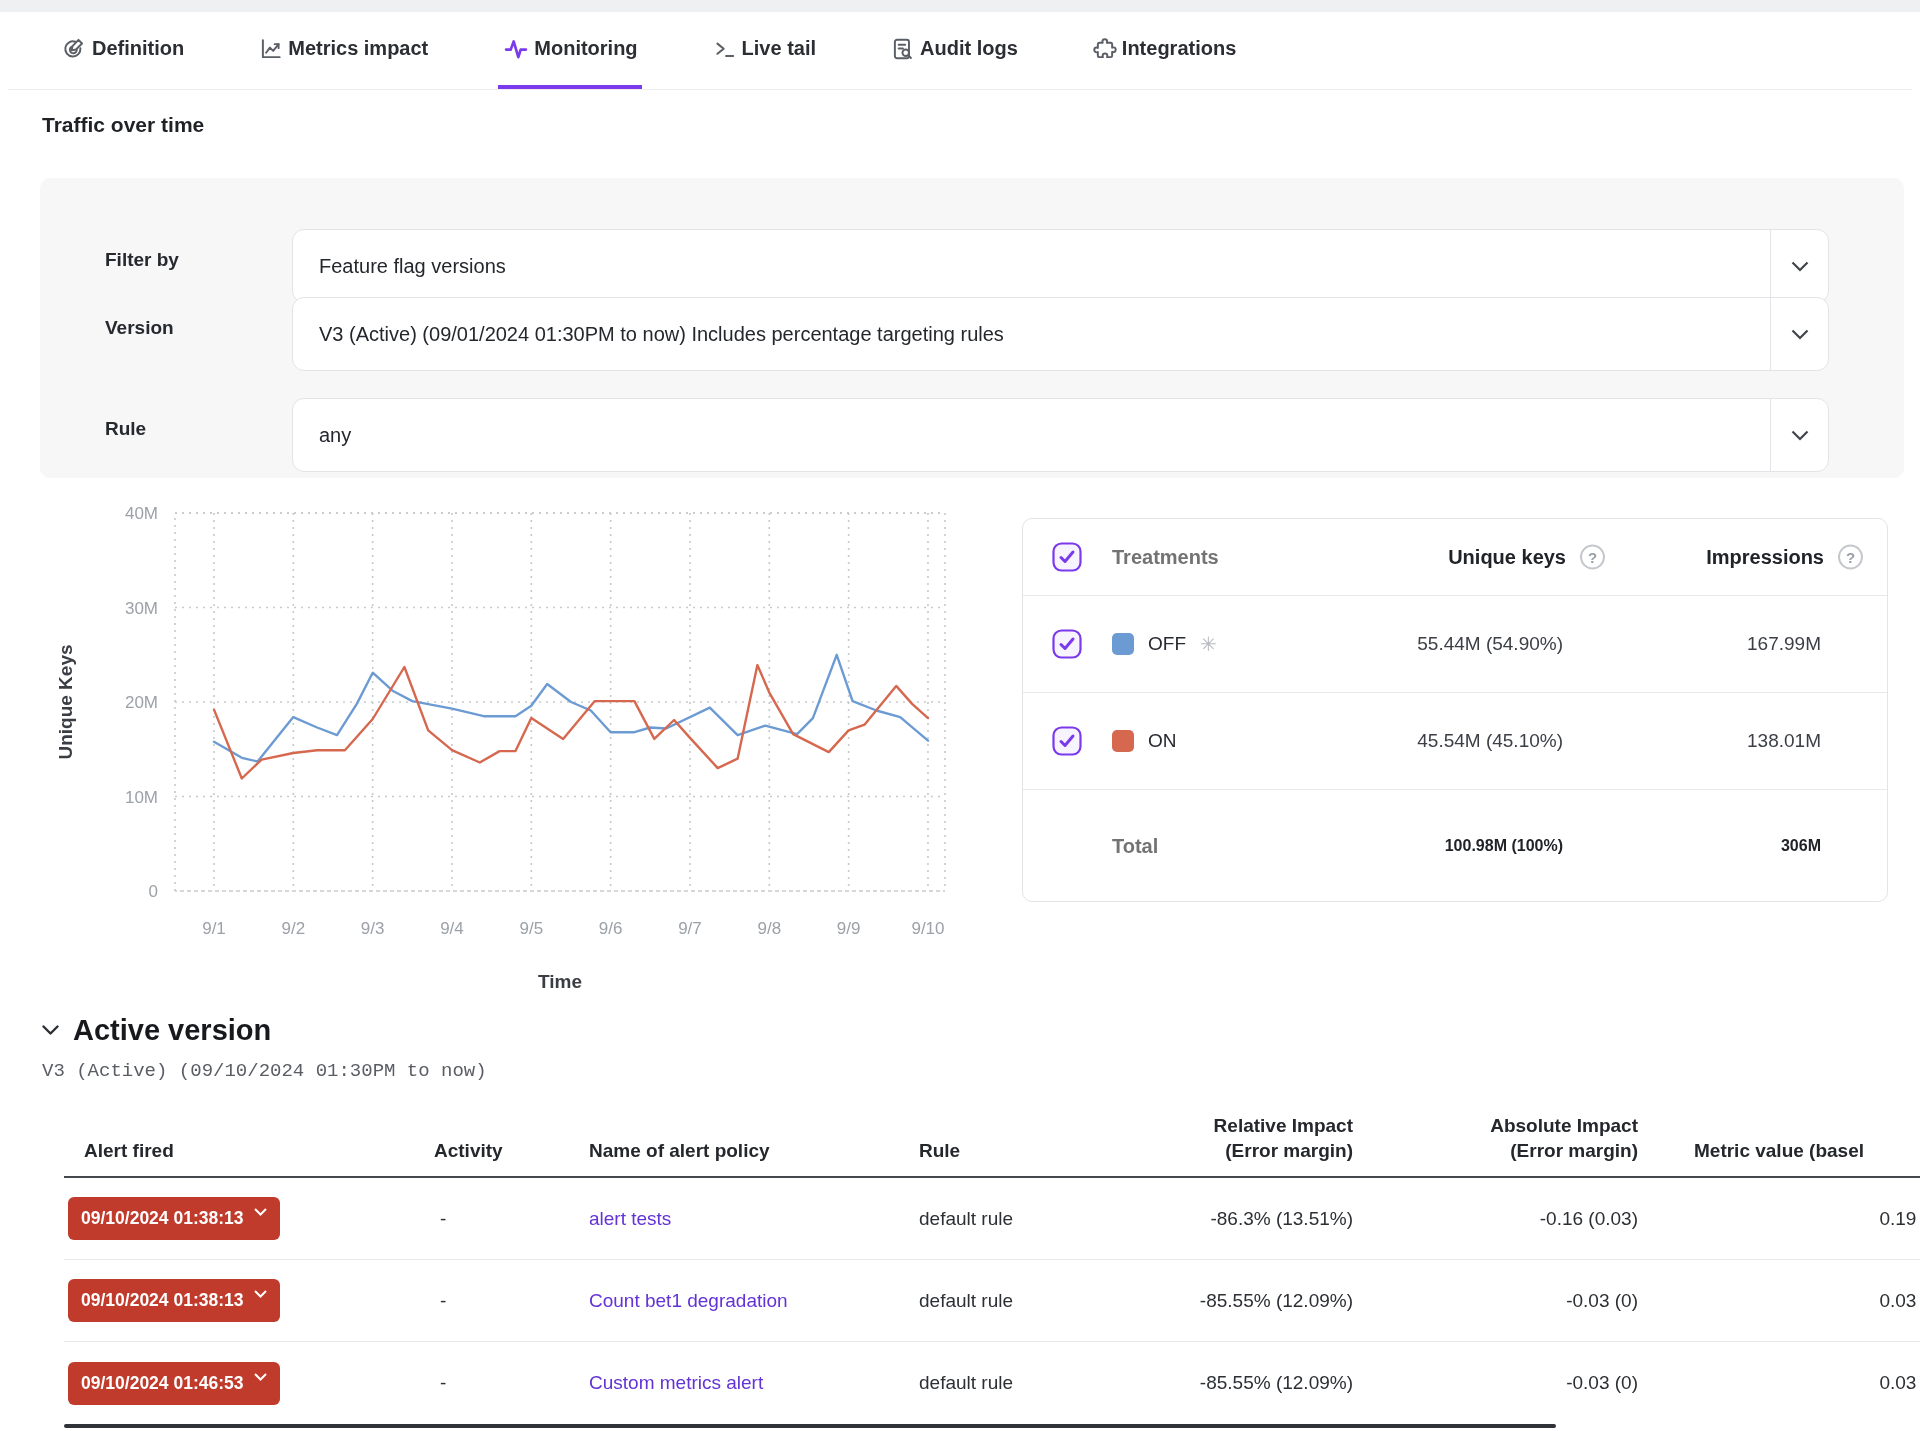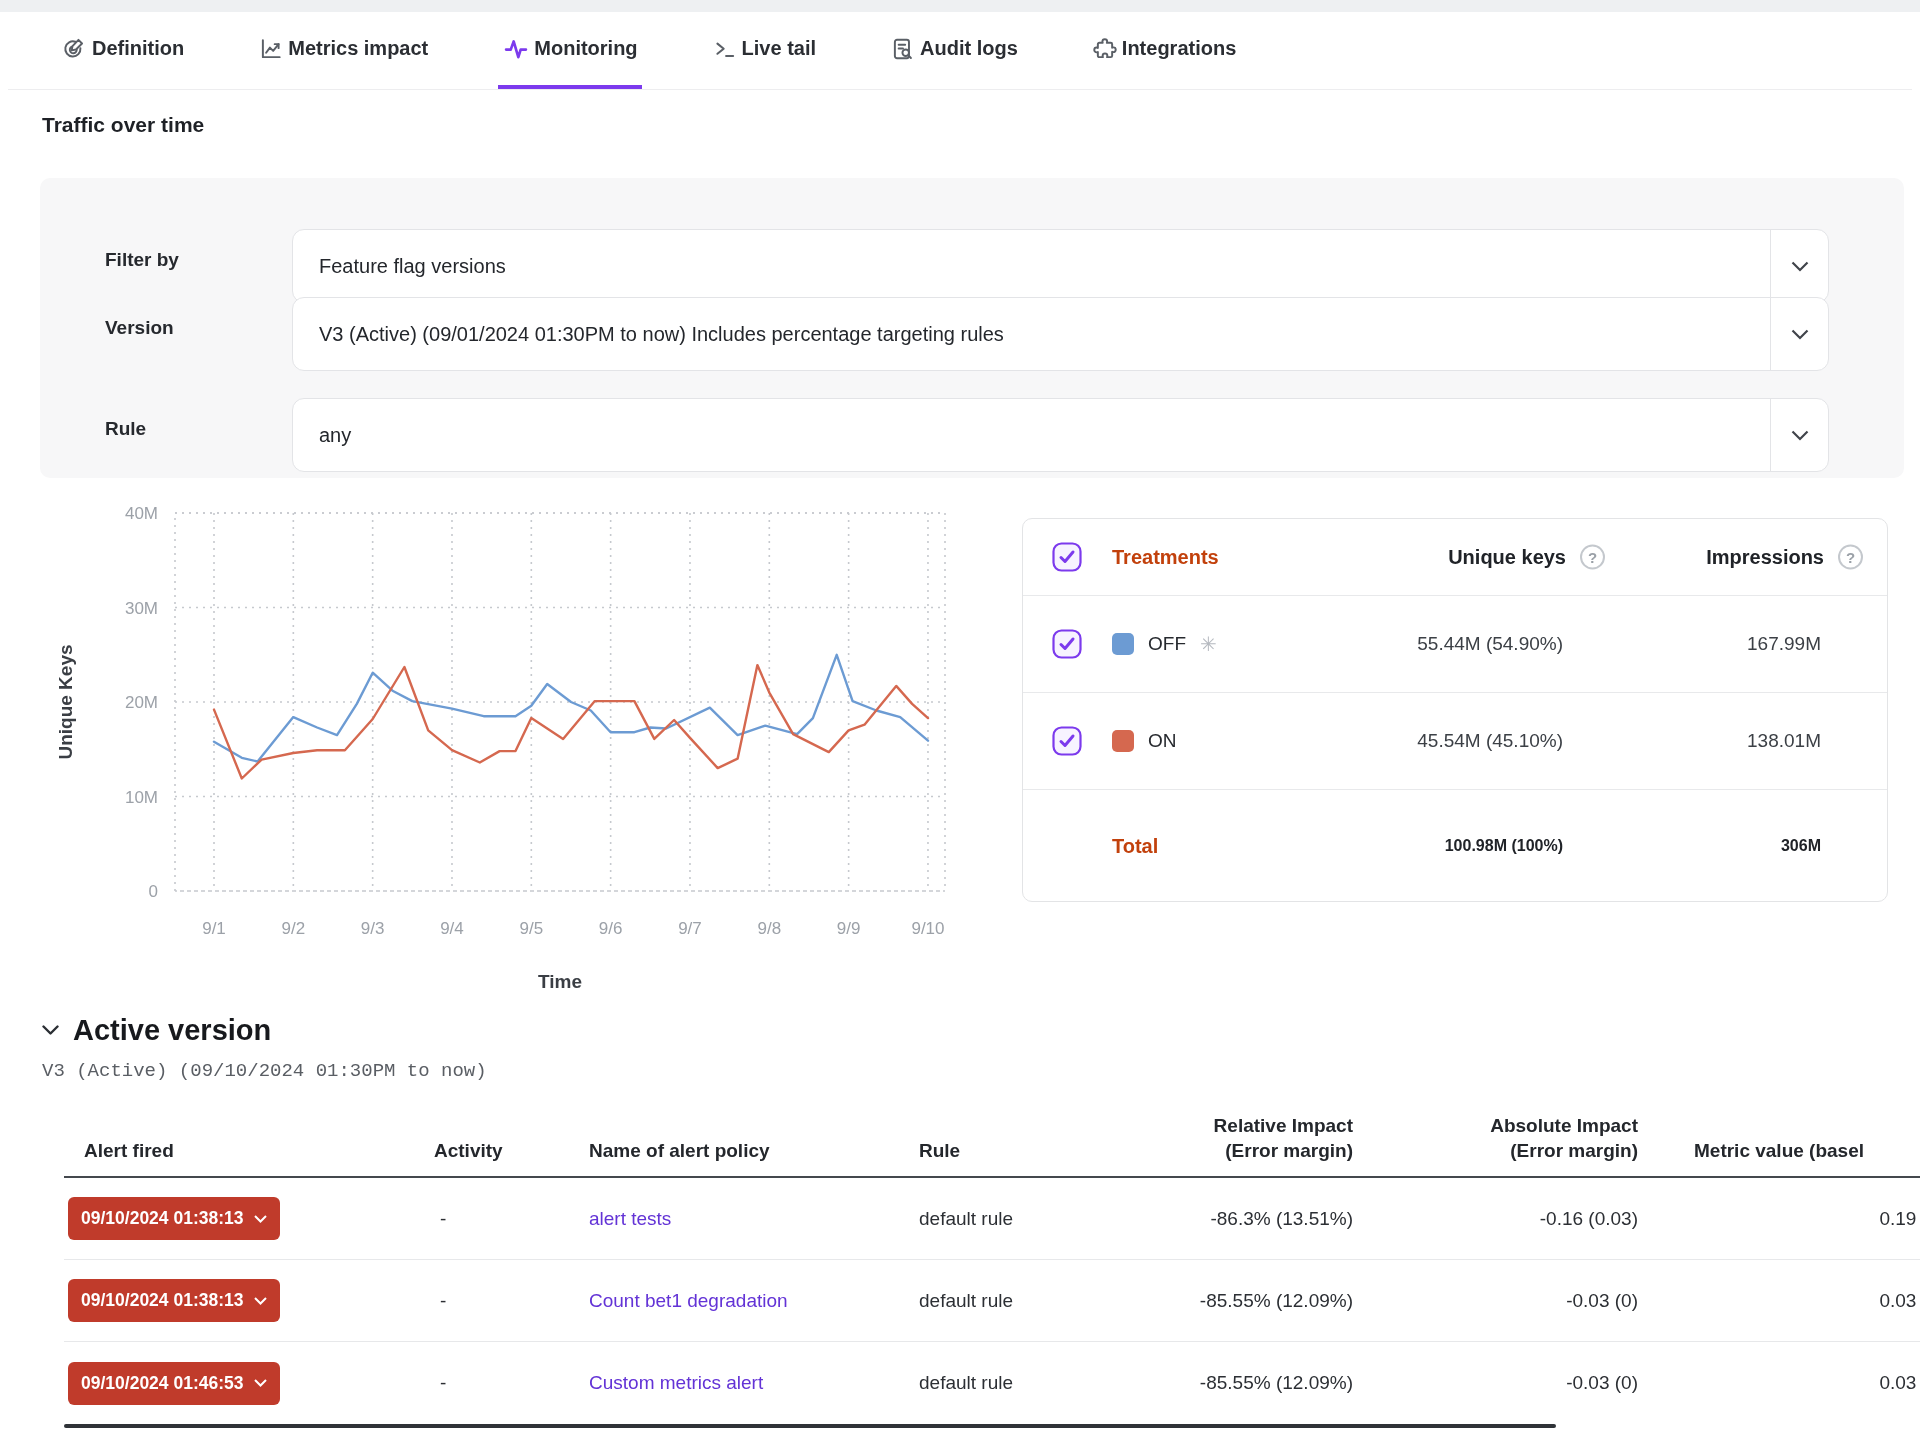--- a/index.html
+++ b/index.html
@@ -42,21 +42,21 @@
   
   .treat-card { position:absolute; top:518px; left:1022px; width:866px; height:384px; background:#fff;
     border:1.5px solid #e3e4e6; border-radius:10px; }
   .t-row { position:absolute; left:0; width:100%; }
   .t-head { top:0; height:77px; border-bottom:1px solid #e8e9eb; }
   .t-off  { top:77px;  height:97px; border-bottom:1px solid #e8e9eb; }
   .t-on   { top:174px; height:97px; border-bottom:1px solid #e8e9eb; }
   .t-total{ top:271px; height:112px; }
   .cb { position:absolute; left:29px; top:50%; transform:translateY(-50%); width:30px; height:30px; cursor:pointer; }
   .t-name { position:absolute; left:89px; top:50%; transform:translateY(-50%); display:flex; align-items:center; gap:14px; }
-  .t-name .nm { font-size:20px; font-weight:700; color:#c2410c; }
+  .t-name .nm { font-size:20px; font-weight:700; color:#737373; }
   .t-name .nm-reg { font-size:19px; font-weight:400; color:#26292e; }
   .swatch { width:22px; height:22px; border-radius:5px; display:inline-block; }
   .flake { font-size:20px; color:#b6bac0; }
   .uk-head { position:absolute; right:282px; top:50%; transform:translateY(-50%); display:flex; align-items:center; gap:14px; }
   .imp-head{ position:absolute; right:24px;  top:50%; transform:translateY(-50%); display:flex; align-items:center; gap:14px; }
   .head-txt { font-size:20px; font-weight:700; color:#202328; }
   .q-icon { width:25px; height:25px; border:2px solid #c4c8cd; border-radius:50%; color:#9aa0a7;
     font-size:15px; font-weight:700; display:flex; align-items:center; justify-content:center; cursor:pointer; }
   .uk-val { position:absolute; right:324px; top:50%; transform:translateY(-50%); font-size:19px; color:#3c4046; }
   .imp-val{ position:absolute; right:66px;  top:50%; transform:translateY(-50%); font-size:19px; color:#3c4046; }
@@ -71,21 +71,21 @@
   .alerts { position:absolute; top:1098px; left:64px; width:1926px; }
   .grid { display:grid; grid-template-columns:370px 155px 330px 160px 280px 285px 290px; align-items:center; }
   .thead { height:80px; border-bottom:2.5px solid #44484e; align-items:end; padding-bottom:12px; }
   .th { font-size:19px; font-weight:700; color:#24272c; line-height:1.35; }
   .th.right { text-align:right; padding-right:6px; }
   .th.pad { padding-left:20px; }
   .trow { height:82px; border-bottom:1px solid #e7e8ea; }
   .trow:last-child { border-bottom:none; }
   .td { font-size:19px; color:#2c2f34; }
   .td.right { text-align:right; padding-right:6px; }
-  .alert-badge { display:inline-flex; align-items:center; gap:10px; background:#C03B2B; color:#fff;
+  .alert-badge { display:inline-flex; gap:10px; background:#C03B2B; color:#fff;
     font-size:17.5px; font-weight:700; border-radius:6px; padding:11px 13px; margin-left:4px; cursor:pointer; white-space:nowrap; }
   .policy-link { color:#6333D6; cursor:pointer; }
   .hscroll { position:absolute; top:1424px; left:64px; width:1492px; height:4px; background:#2f3237; border-radius:2px; cursor:pointer; }
 </style>
 </head>
 <body>
 
 <div class="top-strip"></div>
 
 <div class="tabbar">

